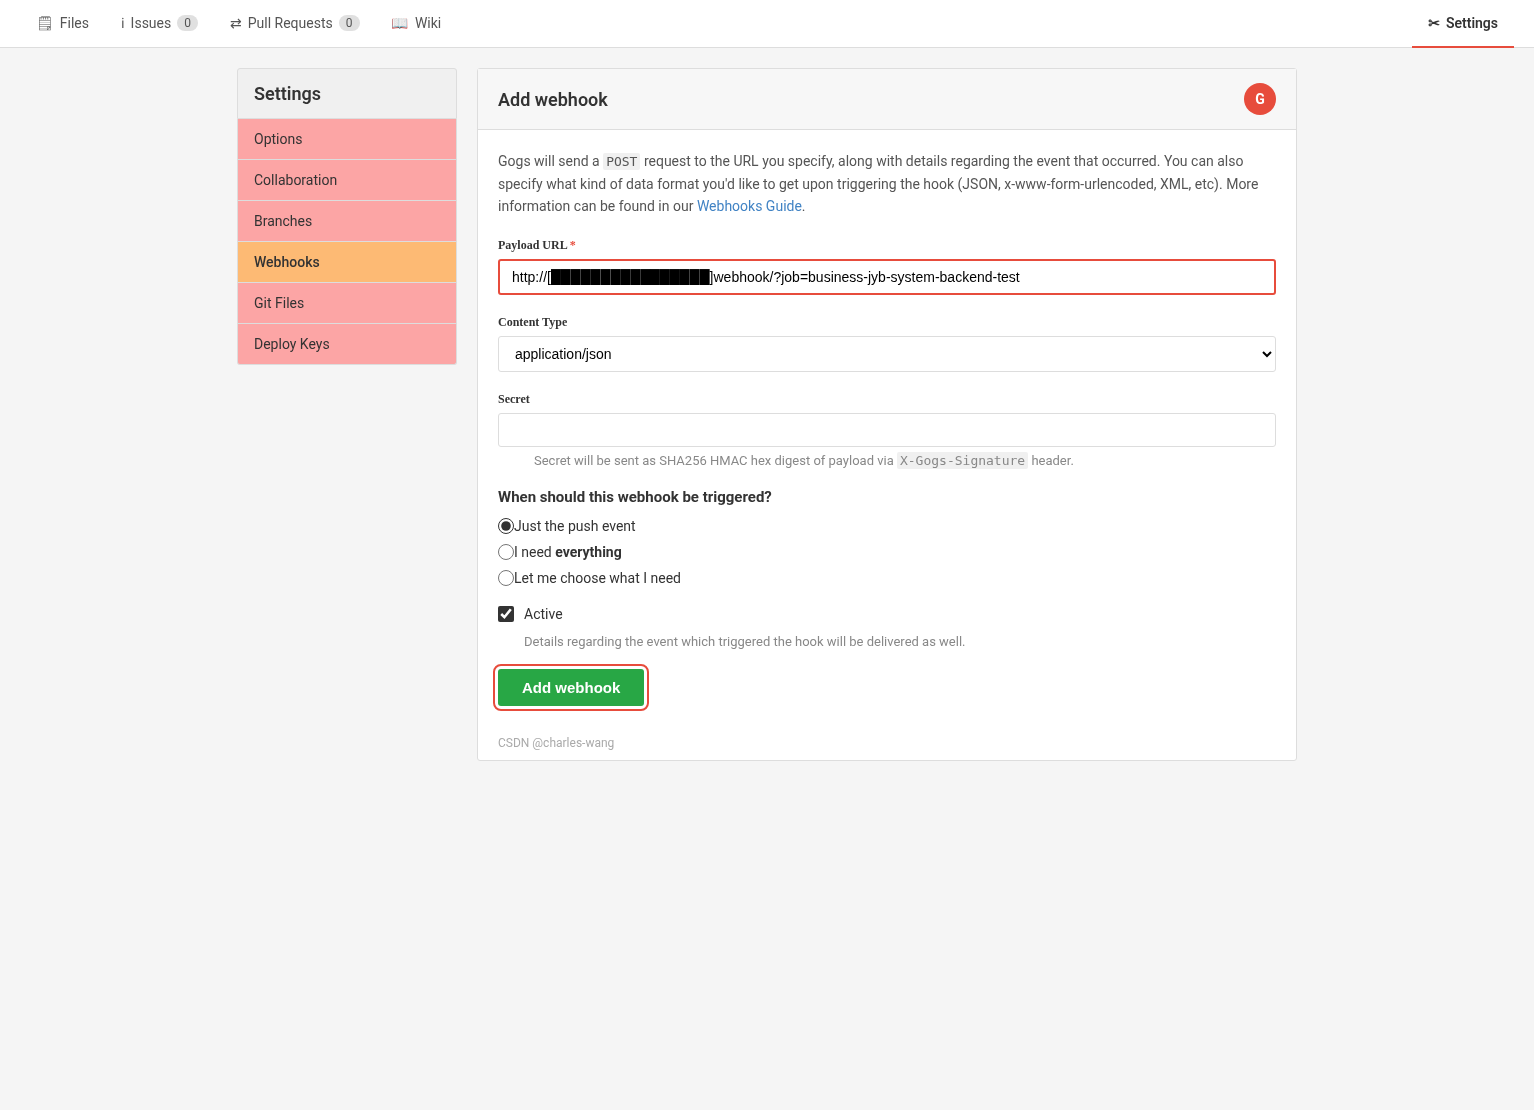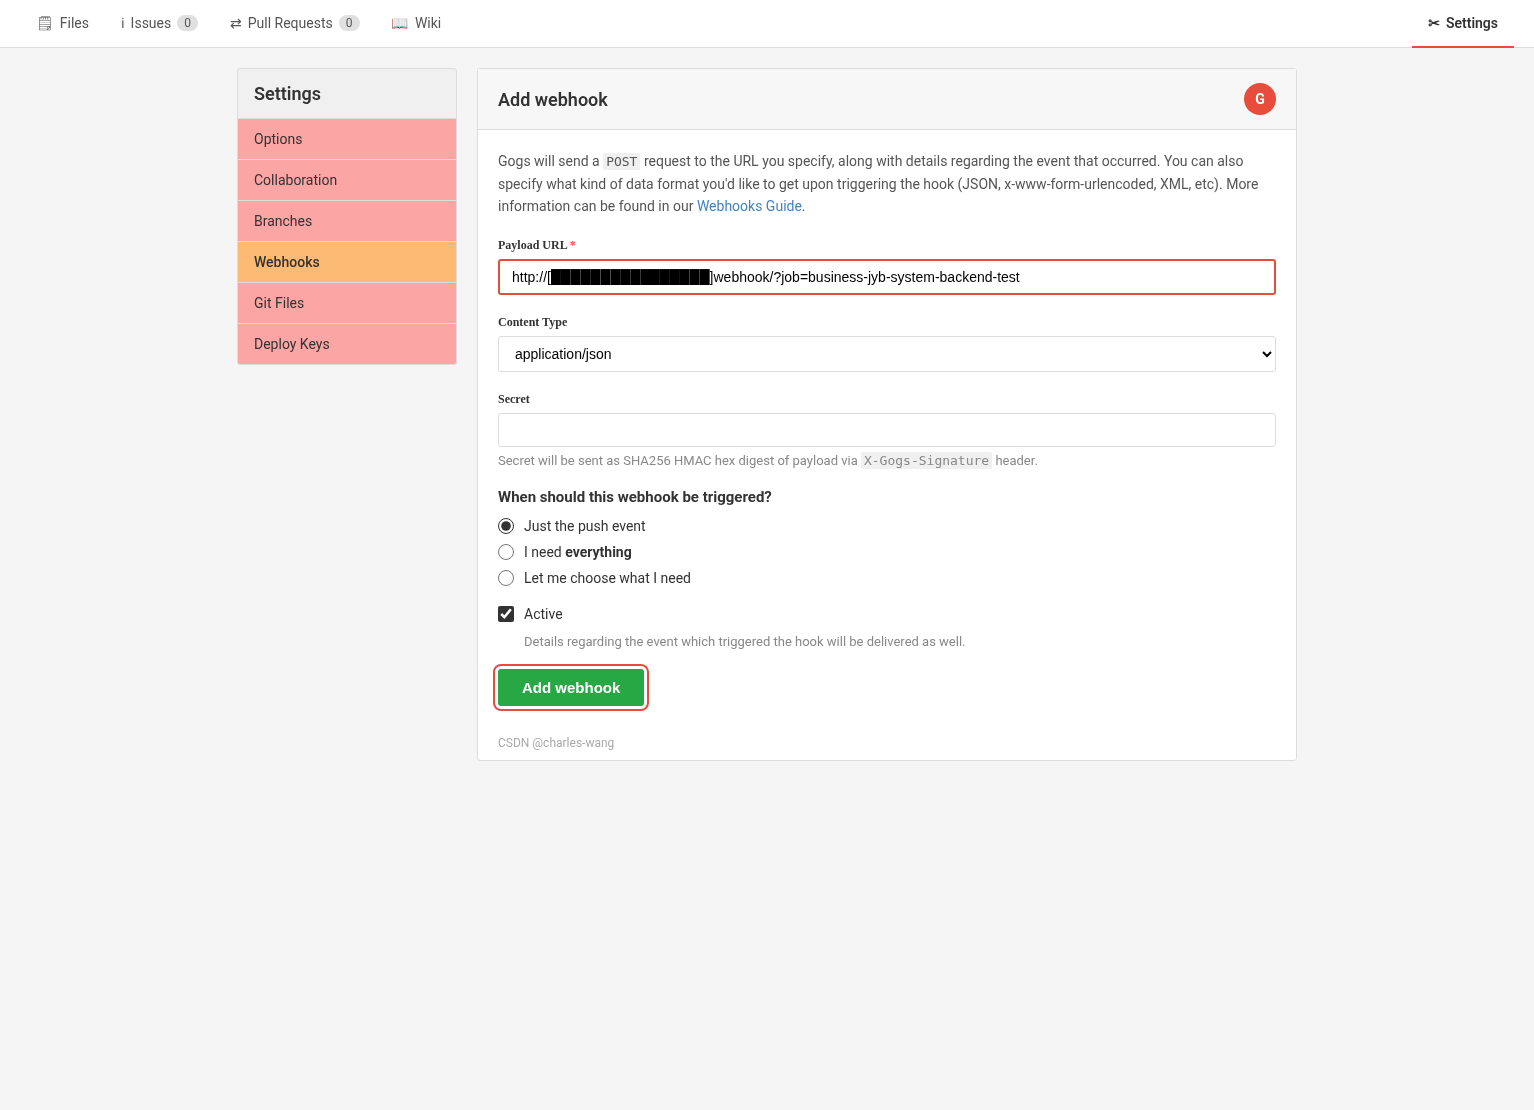--- a/index.html
+++ b/index.html
@@ -62,21 +62,21 @@
     }
 
     .form-select {
       width: 100%; padding: 8px 12px; border: 1px solid #ddd; border-radius: 3px;
       font-size: 14px; background: #fff; appearance: auto; cursor: pointer; outline: none;
     }
 
     .section-title { font-size: 15px; font-weight: 700; margin-bottom: 12px; }
 
     .radio-group { display: flex; flex-direction: column; gap: 10px; }
-    .radio-item { display: flex; align-items: flex-start; gap: 10px; cursor: pointer; }
+    .radio-item { display: flex; align-items: flex-start; cursor: pointer; }
     .radio-item input[type="radio"] { width: 16px; height: 16px; accent-color: #333; }
 
     .checkbox-item { display: flex; align-items: center; gap: 10px; cursor: pointer; margin-top: 16px; }
     .checkbox-item input[type="checkbox"] { width: 16px; height: 16px; accent-color: #333; }
     .checkbox-desc { color: #888; font-size: 13px; margin-top: 12px; margin-left: 26px; }
 
     .add-btn {
       background: #28a745; color: #fff; border: none; border-radius: 3px;
       padding: 10px 24px; font-size: 15px; font-weight: 600; cursor: pointer;
       margin-top: 20px; outline: 2px solid #e74c3c; outline-offset: 3px;
@@ -156,21 +156,21 @@
         <label class="form-label">Content Type</label>
         <select class="form-select">
           <option>application/json</option>
           <option>application/x-www-form-urlencoded</option>
         </select>
       </div>
 
       <div class="form-group">
         <label class="form-label">Secret</label>
         <input type="text" class="form-input" style="">
-        <p style="color:#888;font-size:13px;margin-top:6px;">
+        <p style="color:#888;font-size:13px;margin-top:6px;margin-left:36px;">
           <span>Secret will be sent as SHA256 HMAC hex digest of payload via </span><code>X-Gogs-Signature</code><span> header.</span>
         </p>
       </div>
 
       <div class="form-group">
         <p class="section-title">When should this webhook be triggered?</p>
         <div class="radio-group">
           <label class="radio-item">
             <input type="radio" name="trigger" checked="" style="">
             <span>Just the push event</span>

